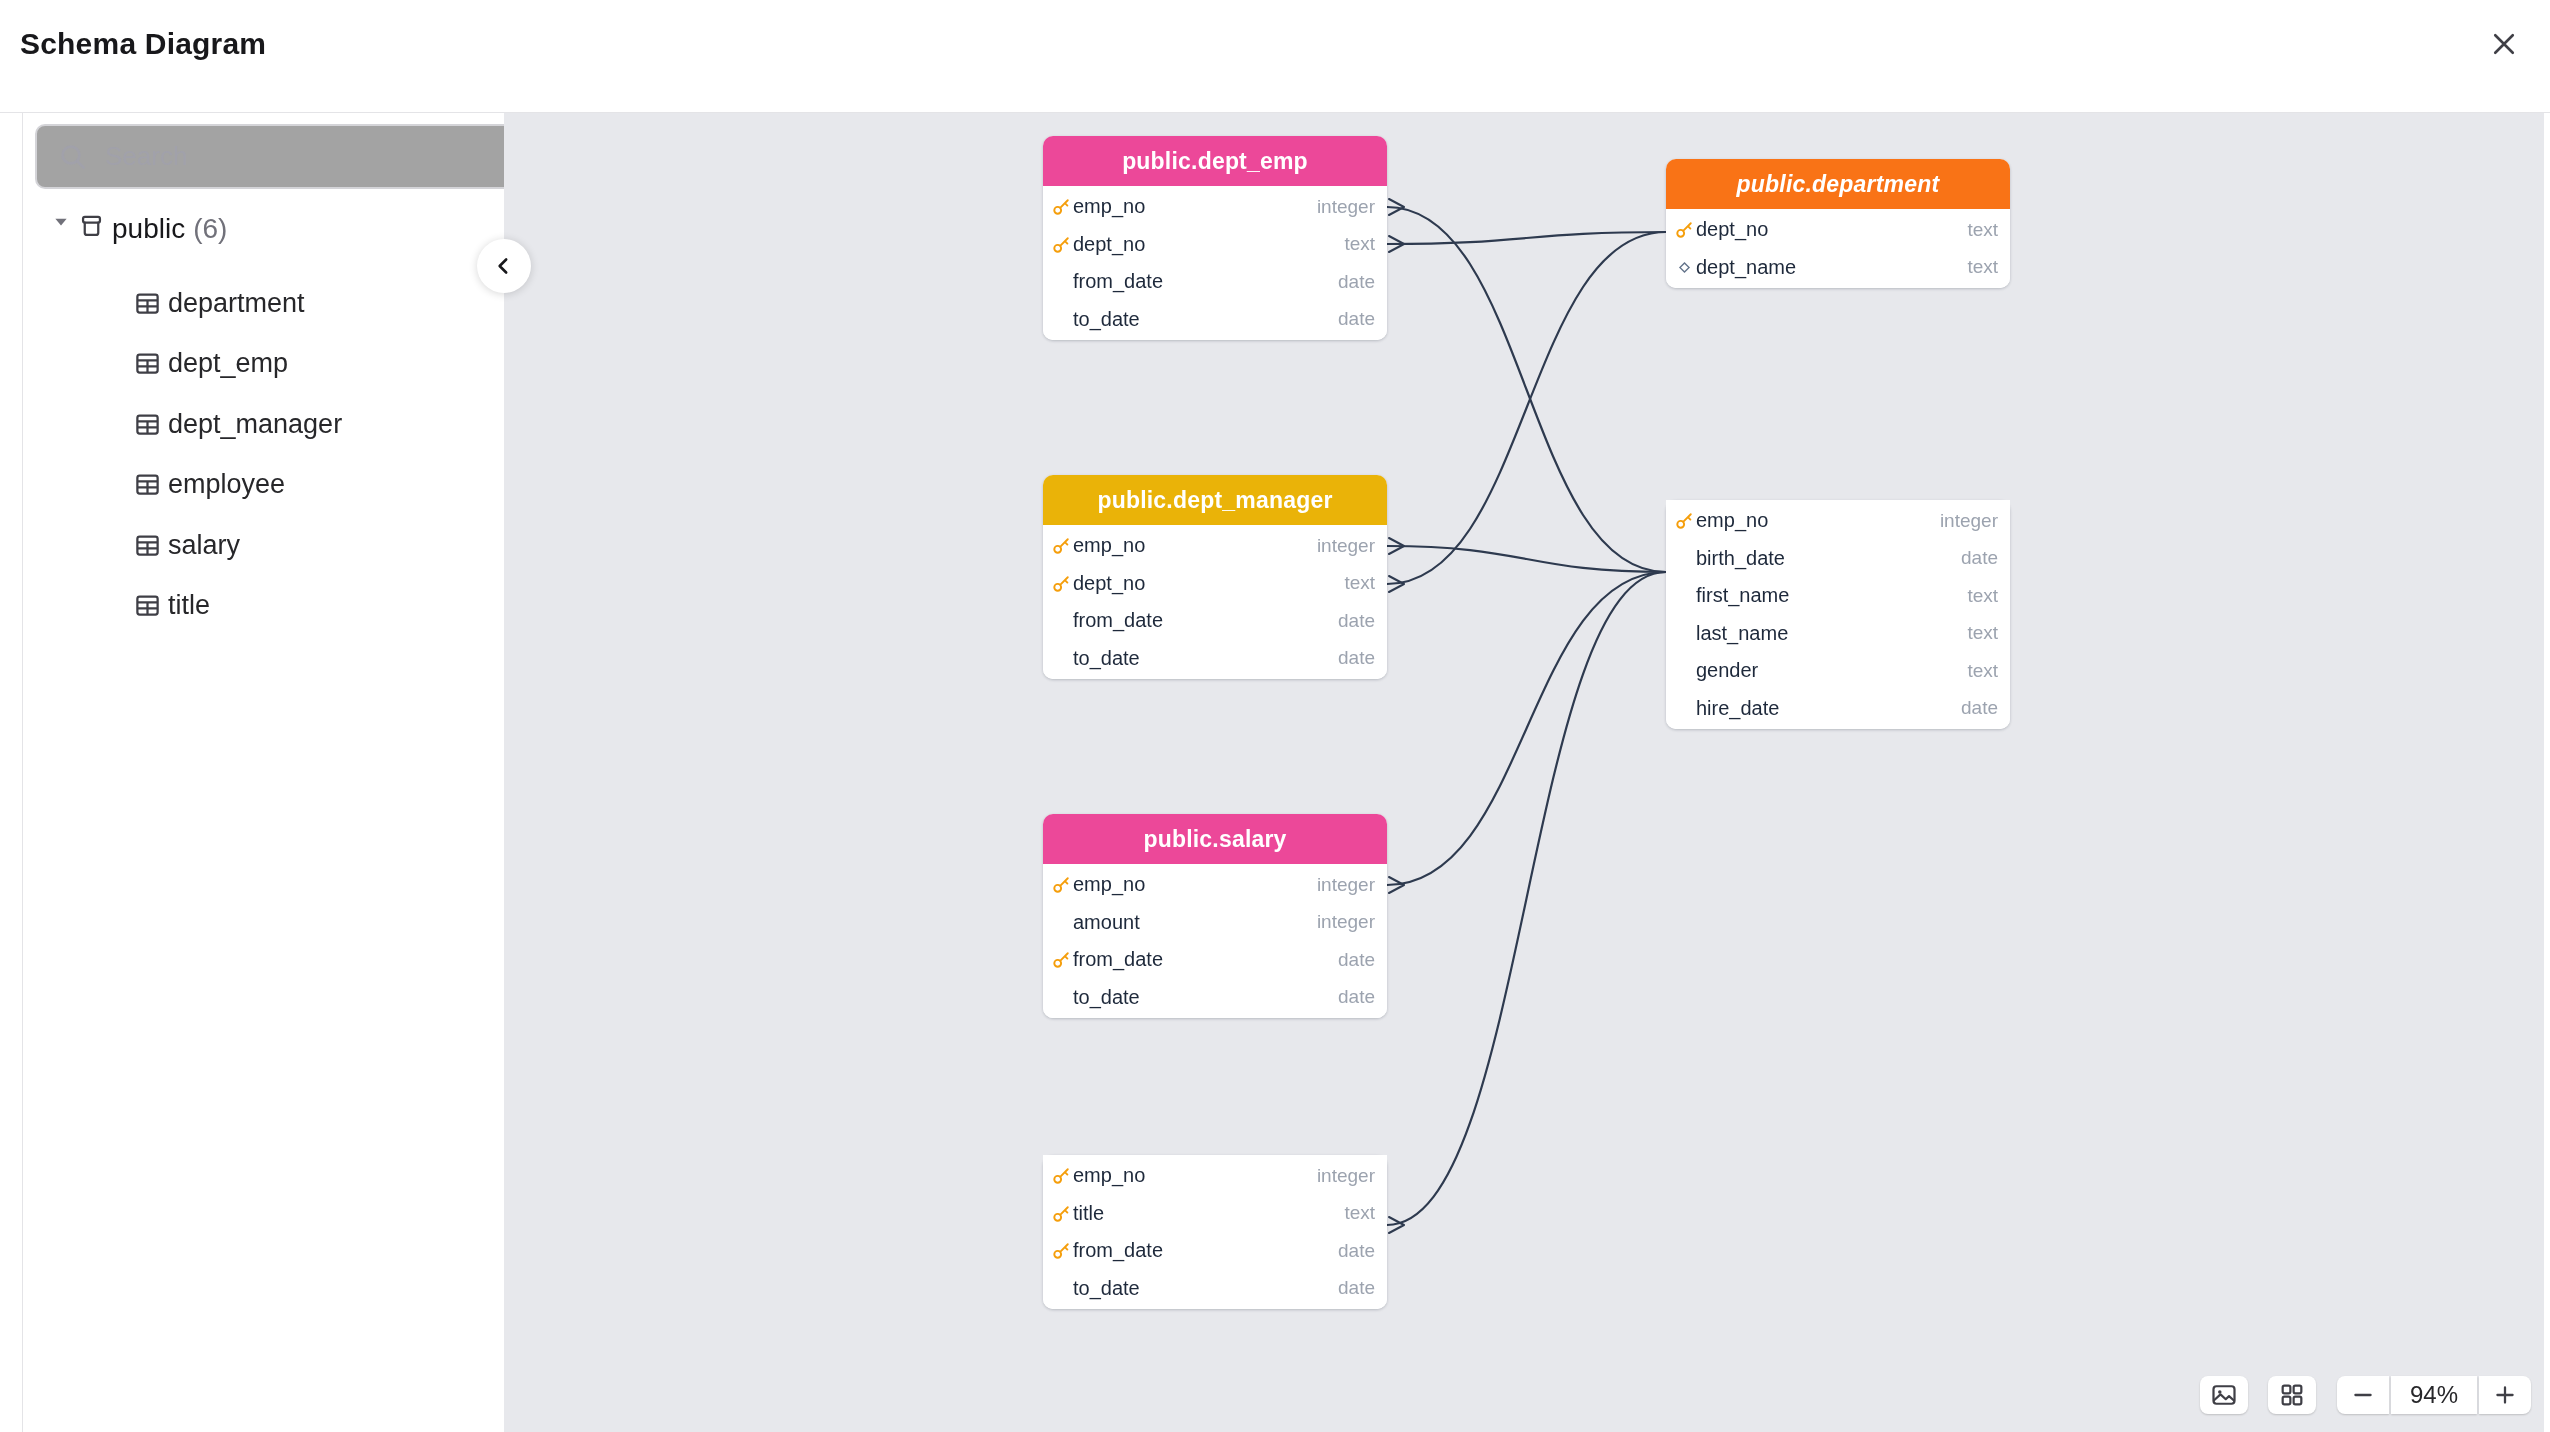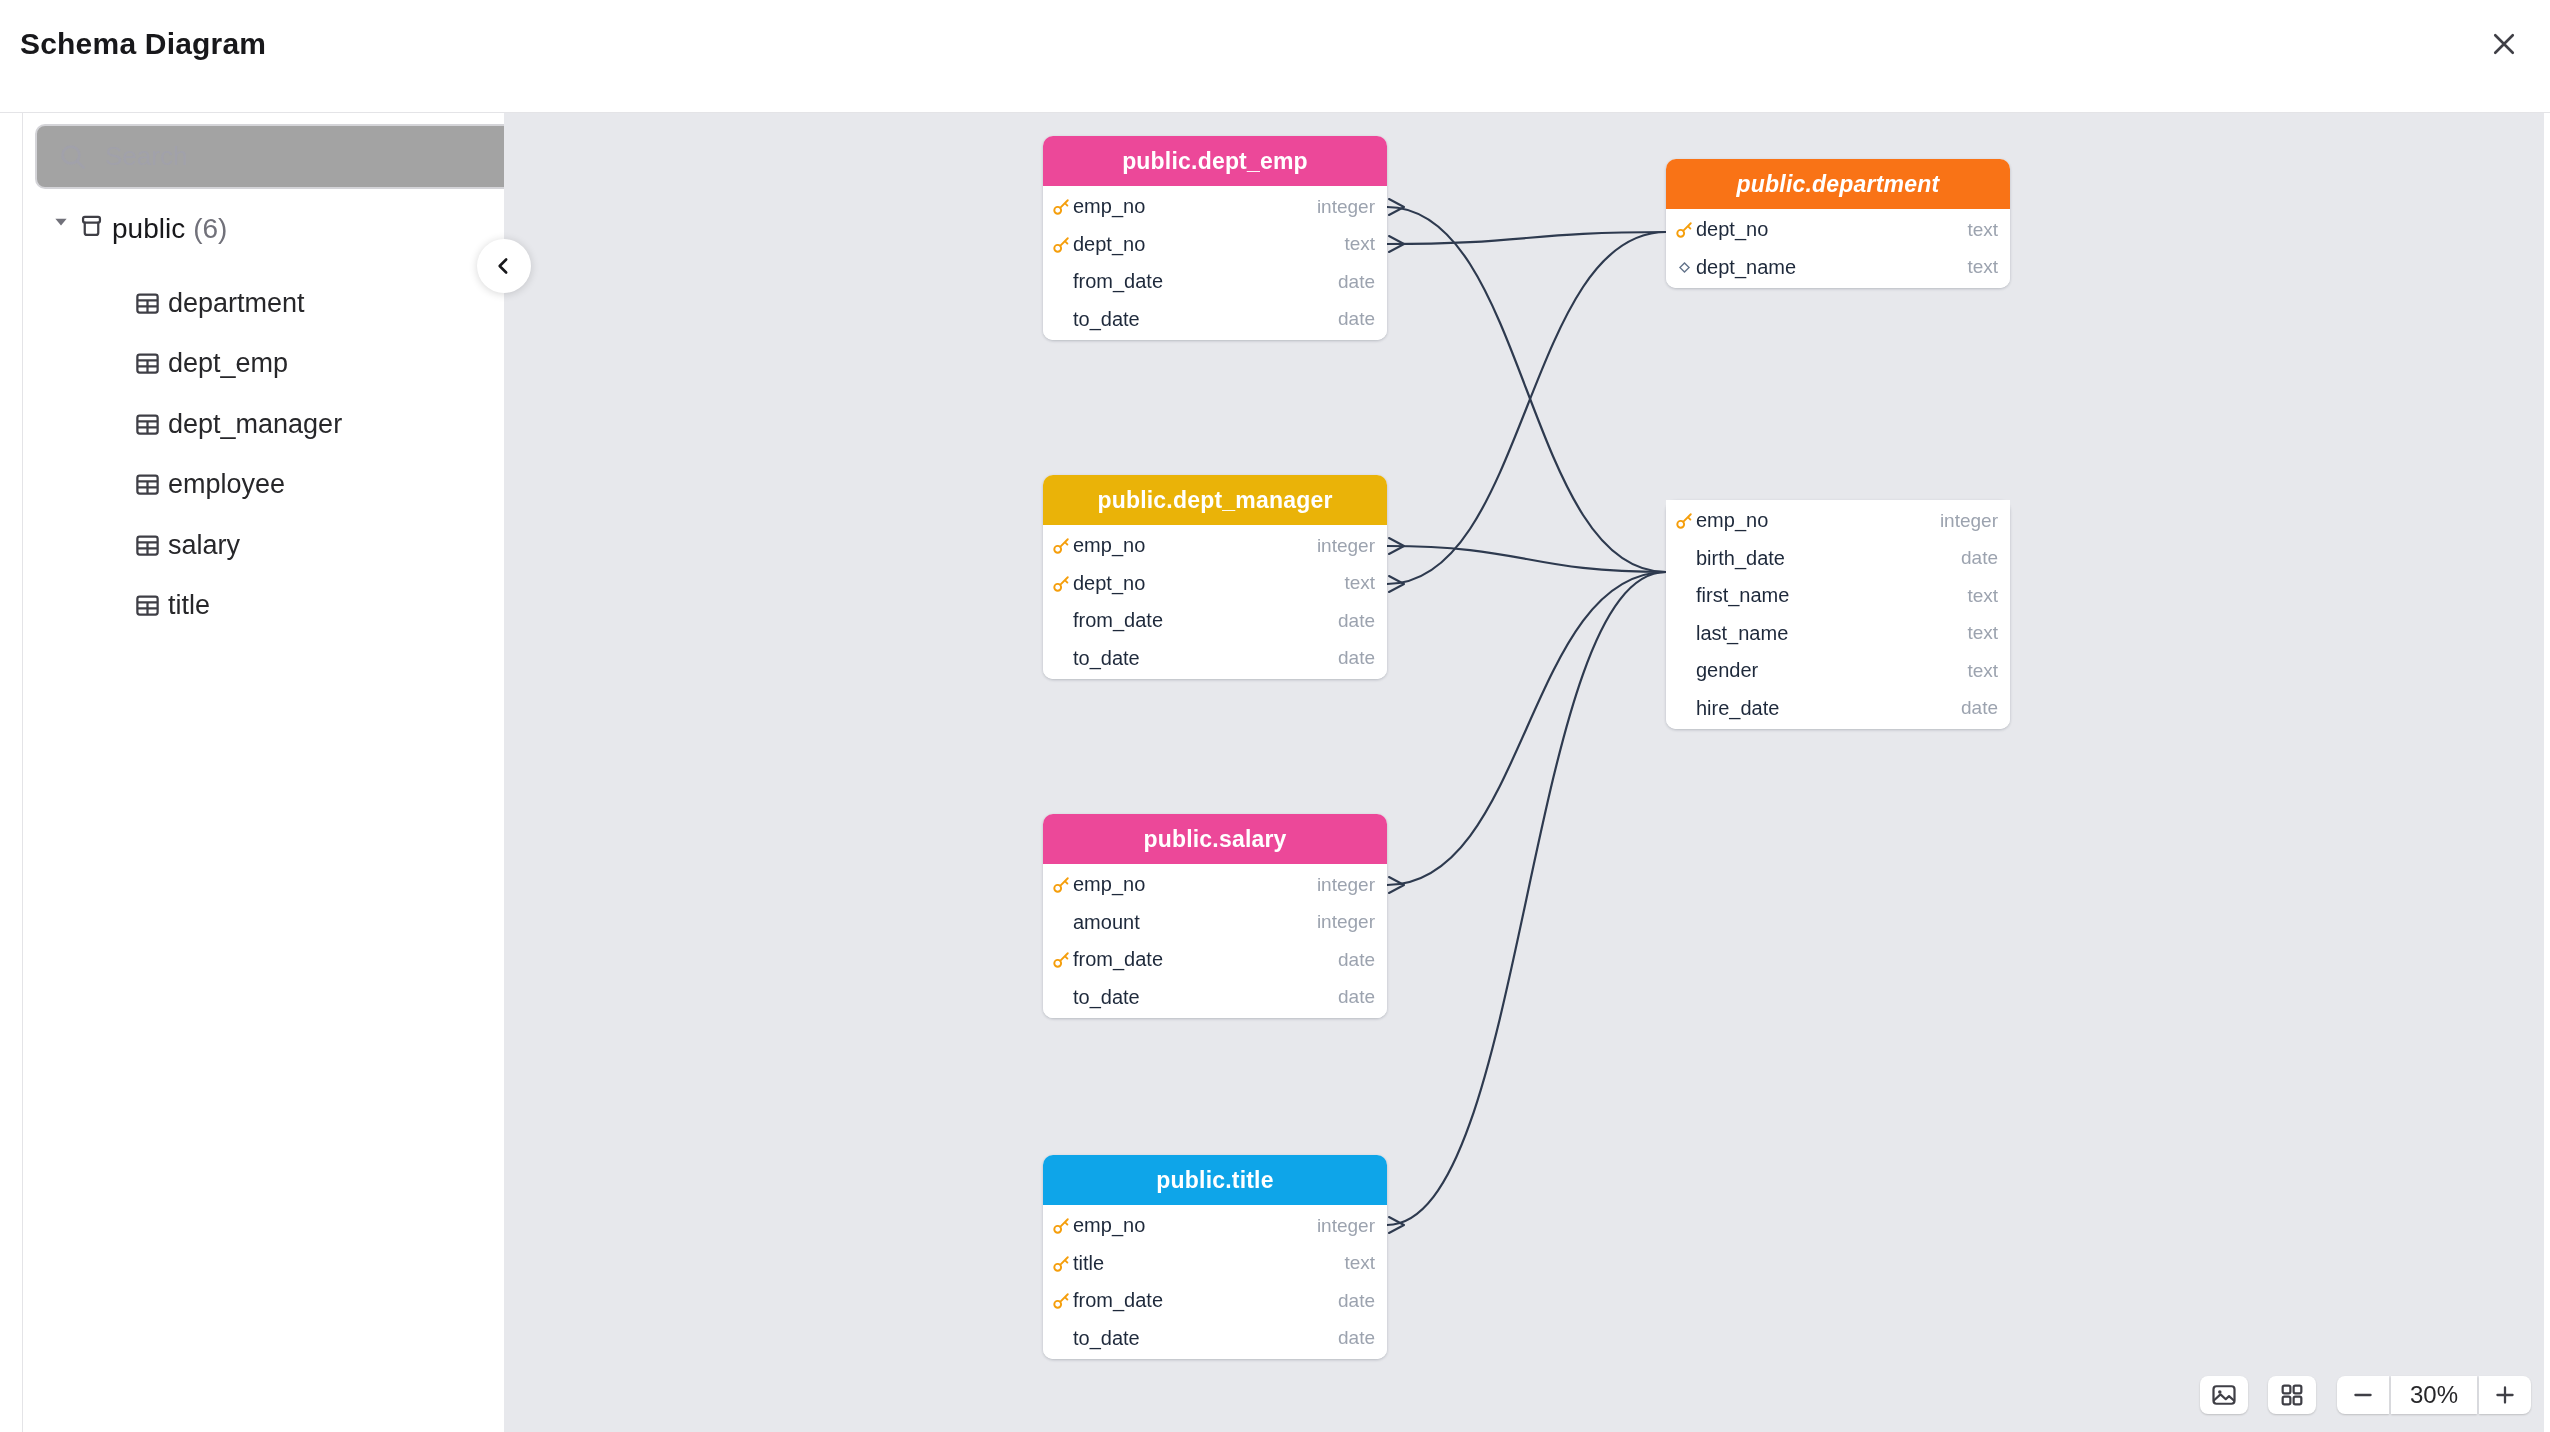--- a/index.html
+++ b/index.html
@@ -357,21 +357,20 @@
           </div>
           <div class="crow">
             <span class="ficon"></span>
             <span class="fname">to_date</span>
             <span class="ftype">date</span>
           </div>
         </div>
       </div>
 
       <div class="card pos-title">
-        <div class="card-header hdr-sky">public.title</div>
         <div class="card-body">
           <div class="crow">
             <span class="ficon">
                 <svg width="19" height="19" viewBox="0 0 20 20" fill="none" stroke="#f59e0b" stroke-width="2" stroke-linecap="round">
                   <circle cx="6" cy="14" r="3.6"></circle>
                   <path d="M8.6 11.4 L16.6 3.4 M13.6 6.4 L16.2 9"></path>
                 </svg>
               </span>
             <span class="fname">emp_no</span>
             <span class="ftype">integer</span>
@@ -418,21 +417,21 @@
             <rect x="4" y="13.4" width="6.6" height="6.6" rx="1.5"></rect>
             <rect x="13.4" y="13.4" width="6.6" height="6.6" rx="1.5"></rect>
           </svg>
       </button>
       <div class="zoom-group">
         <button class="zoom-seg zoom-minus">
           <svg width="26" height="26" viewBox="0 0 24 24">
               <path d="M5 12 H19" stroke="#3f3f46" stroke-width="2.1" stroke-linecap="round"></path>
             </svg>
         </button>
-        <div class="zoom-seg zoom-pct">30%</div>
+        <div class="zoom-seg zoom-pct">94%</div>
         <button class="zoom-seg zoom-plus">
           <svg width="26" height="26" viewBox="0 0 24 24">
               <path d="M5 12 H19 M12 5 V19" stroke="#3f3f46" stroke-width="2.1" stroke-linecap="round"></path>
             </svg>
         </button>
       </div>
     </div>
 
     <button class="collapse-btn">
       <svg width="26" height="26" viewBox="0 0 24 24">

